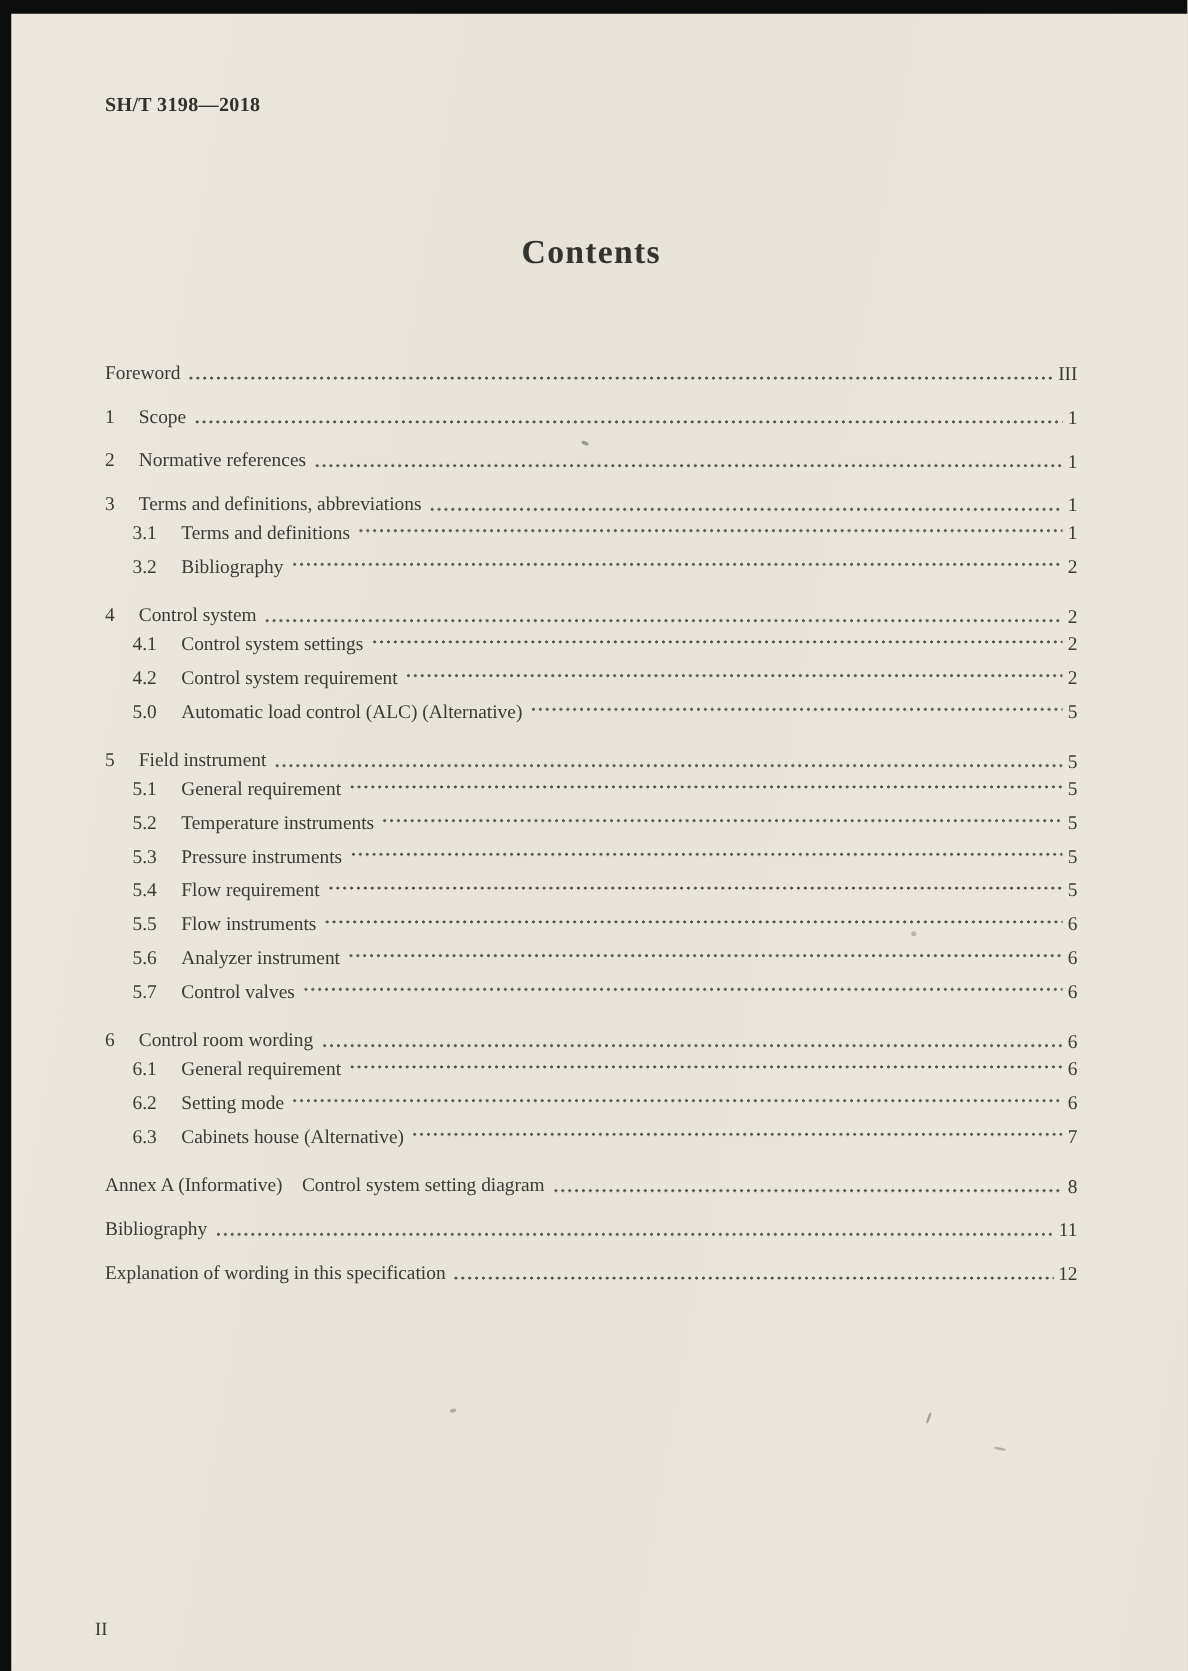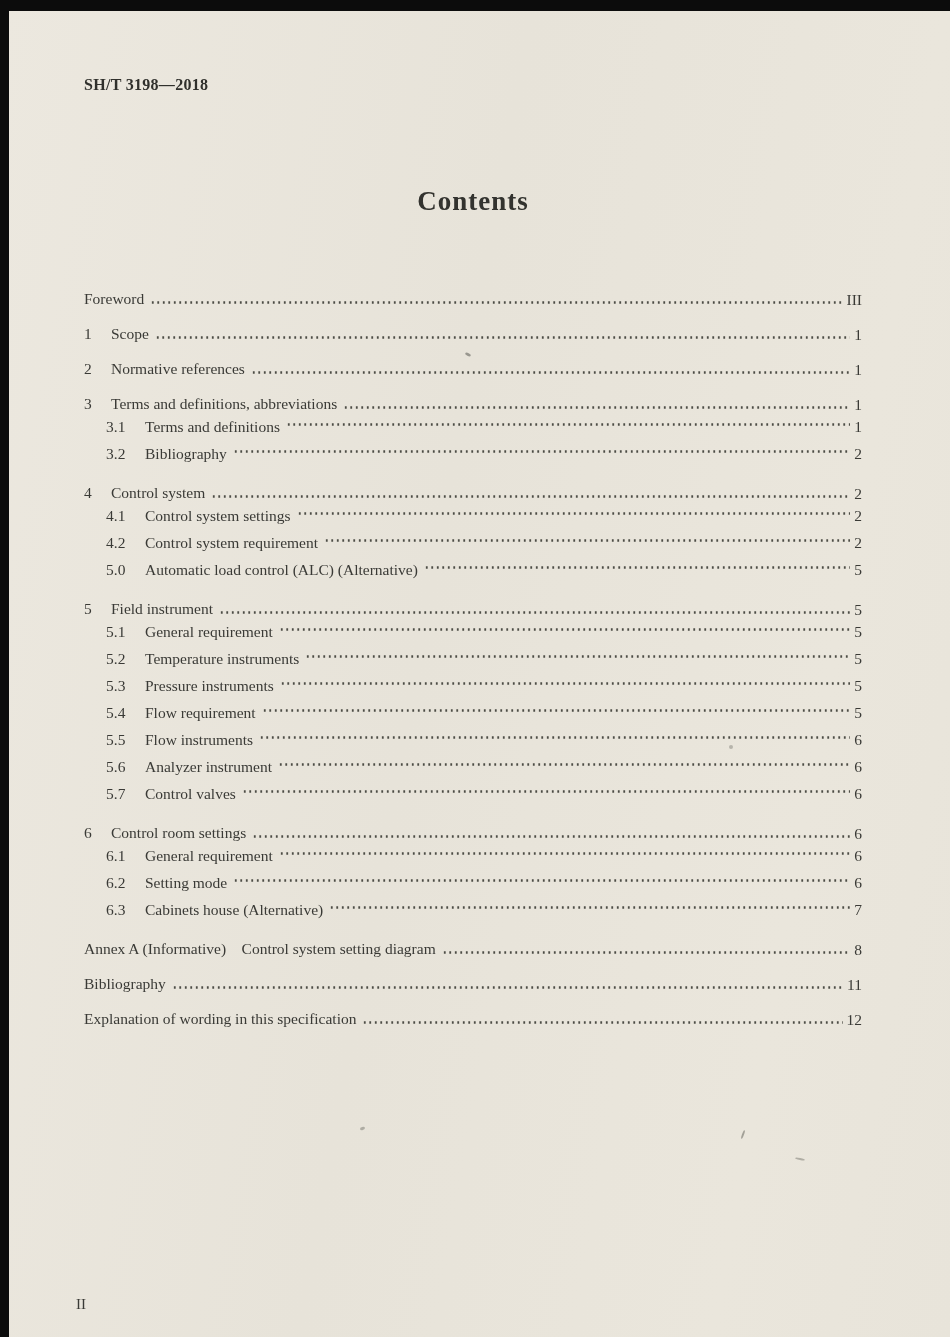--- a/index.html
+++ b/index.html
@@ -208,21 +208,21 @@
           <span class="toc-page">6</span>
         </div>
         <div class="toc-row sub">
           <span class="toc-num">5.7</span>
           <span class="toc-label">Control valves</span>
           <span class="leader"></span>
           <span class="toc-page">6</span>
         </div>
         <div class="toc-row">
           <span class="toc-num">6</span>
-          <span class="toc-label">Control room settings</span>
+          <span class="toc-label">Control room wording</span>
           <span class="leader"></span>
           <span class="toc-page">6</span>
         </div>
         <div class="toc-row sub">
           <span class="toc-num">6.1</span>
           <span class="toc-label">General requirement</span>
           <span class="leader"></span>
           <span class="toc-page">6</span>
         </div>
         <div class="toc-row sub">

